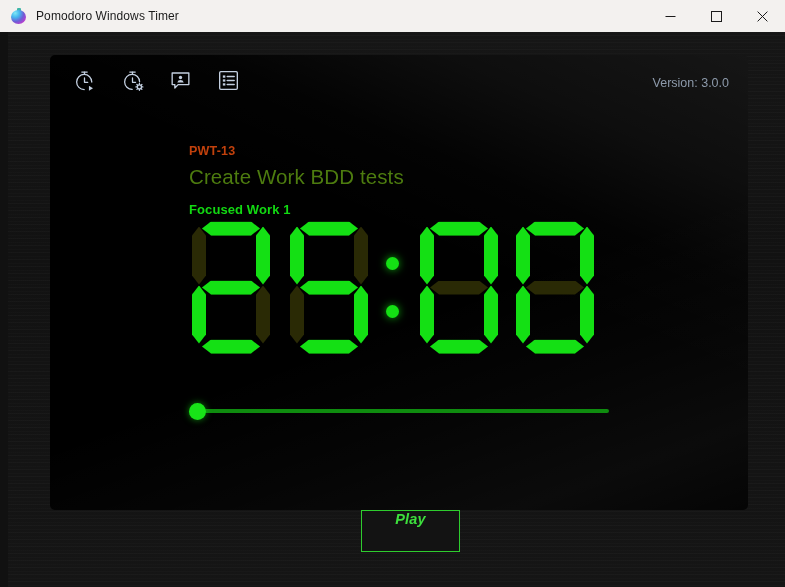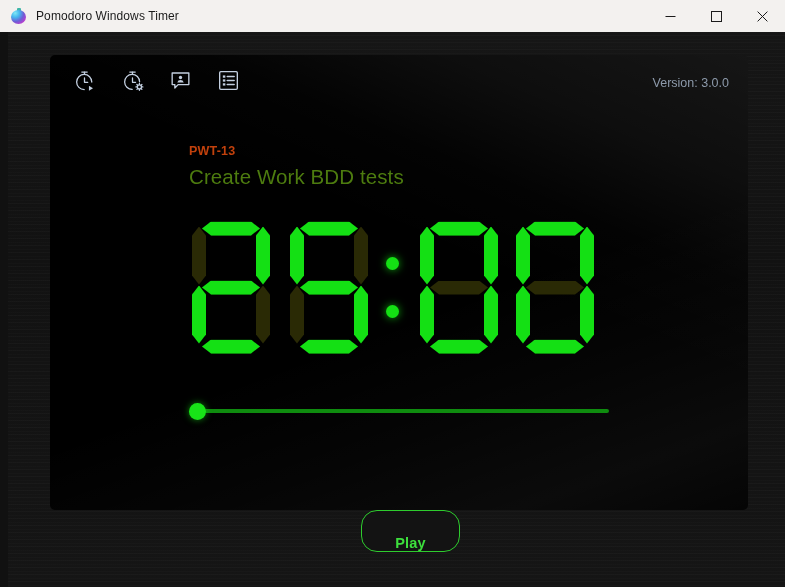--- a/index.html
+++ b/index.html
@@ -269,26 +269,27 @@
     box-shadow: 0 0 7px rgba(22,220,22,0.6);
   }
 
   
   #play-button {
     position: absolute;
     left: 353px; top: 478px;  
     width: 97px;
     height: 40px;
     border: 1.5px solid #2ecc2e;
-    border-radius: 16px;
+    border-radius: 0;
     background: #131313;
     display: flex;
-    align-items: flex-end;
+    align-items: flex-start;
     justify-content: center;
     cursor: pointer;
+    font-style: italic;
   }
   #play-label {
     font-size: 14.5px;
     font-weight: bold;
     color: #3ddf3d;
     letter-spacing: 0.2px;
   }
 </style>
 </head>
 <body>
@@ -378,20 +379,21 @@
           </span>
         </div>
 
       </div>
 
       <div id="version-label">Version: 3.0.0</div>
 
       <div id="task-block">
         <div id="task-id">PWT-13</div>
         <div id="task-title">Create Work BDD tests</div>
+        <div id="phase-label">Focused Work 1</div>
       </div>
 
       <div id="timer-display">
 
         <div class="digit tens-min">
           <div class="seg h a on"></div>
           <div class="seg v f off"></div>
           <div class="seg v b on"></div>
           <div class="seg h g on"></div>
           <div class="seg v e on"></div>

